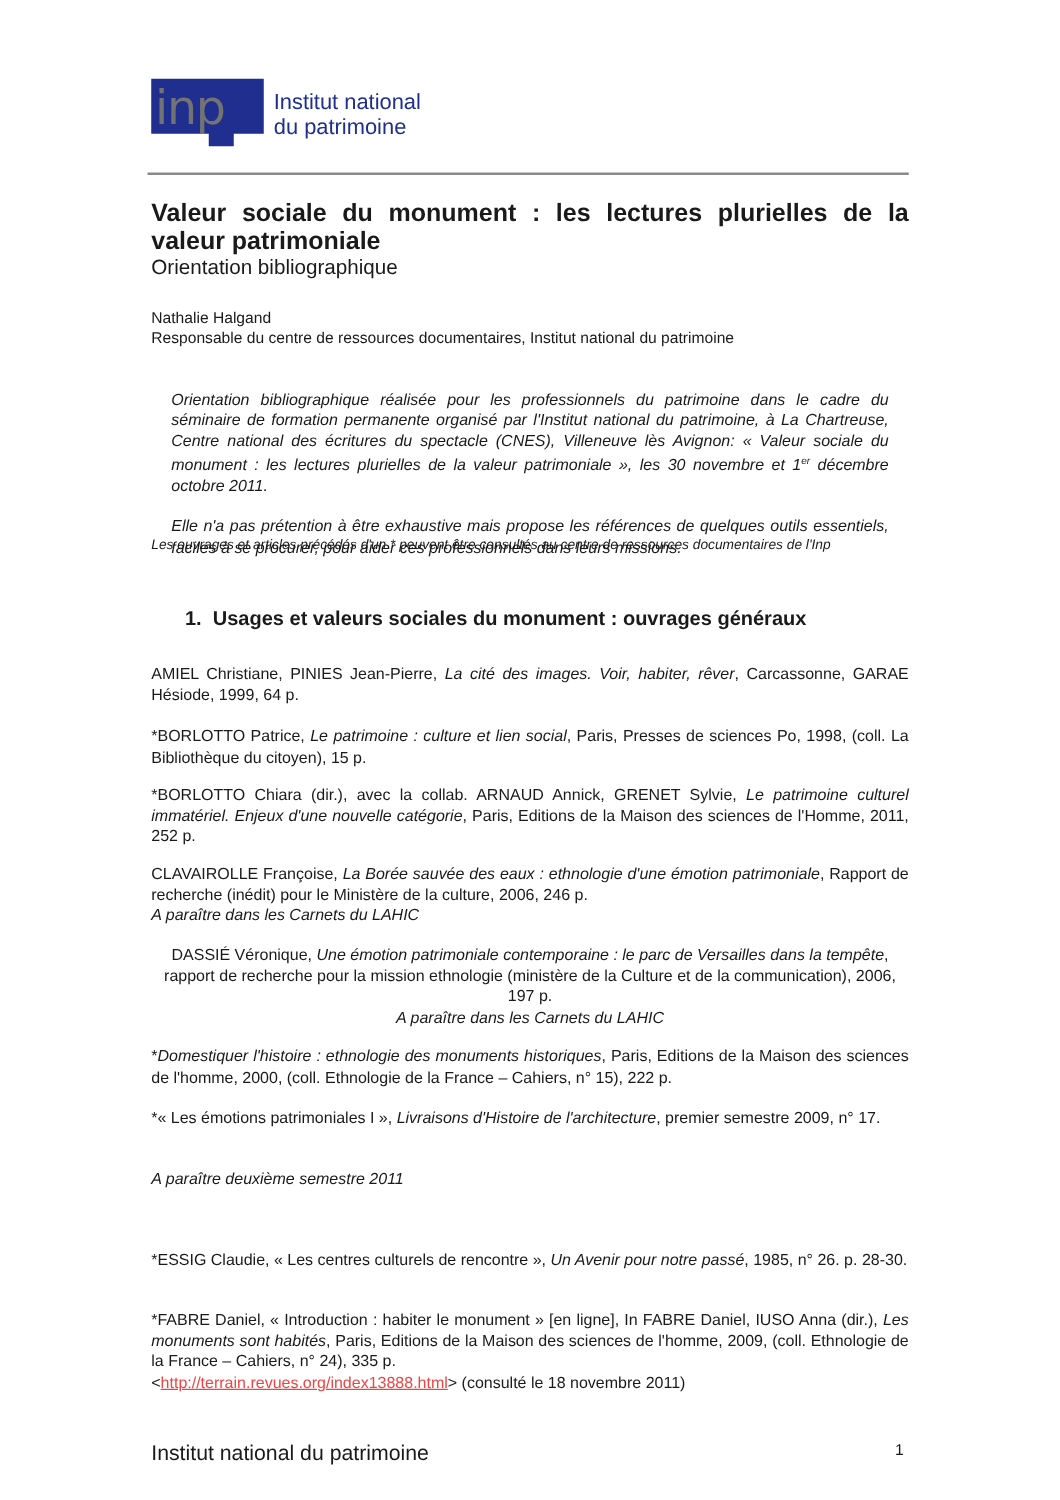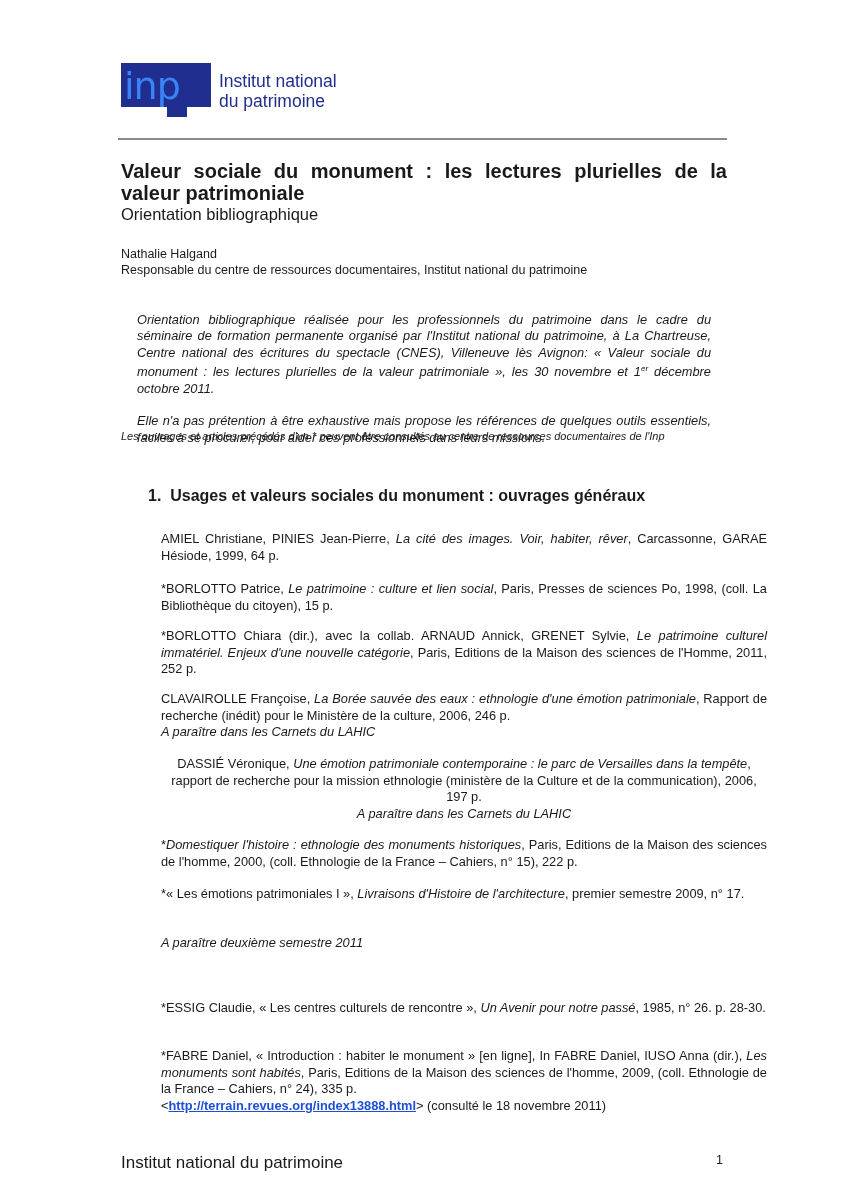--- a/index.html
+++ b/index.html
@@ -1,38 +1,38 @@
 <!DOCTYPE html>
 <html><head>
 <meta charset="utf-8">
 <style>
   html, body { margin:0; padding:0; background:#ffffff; }
   body { width:848px; height:1200px; position:relative; overflow:hidden;
          font-family:"Liberation Sans", sans-serif; color:#1a1a1a; }
   .logo { position:absolute; left:121px; top:63px; height:58px; width:260px; }
   .logo-box { position:absolute; left:0; top:0; width:90px; height:44px; background:#1f2e8f; }
   .logo-box-tail { position:absolute; left:46px; top:40px; width:20px; height:14px; background:#1f2e8f; }
-  .logo-mark { position:absolute; left:3px; top:4px; color:#3b82f6; font-size:38px; line-height:38px;
+  .logo-mark { position:absolute; left:3px; top:4px; color:#737373; font-size:38px; line-height:38px;
                font-family:"DejaVu Sans", sans-serif; letter-spacing:-1px; }
   .logo-text { position:absolute; left:98px; top:8px; color:#1f2e8f; font-size:17.5px; line-height:20px; }
   .rule { position:absolute; left:118px; top:138px; width:609px; height:2px; background:#8a8a8a; }
   .title { position:absolute; left:121px; top:160px; width:606px; font-weight:bold; font-size:20px; line-height:22px;
            text-align:justify; text-align-last:left; }
   .subtitle { position:absolute; left:121px; top:205px; font-weight:normal; font-size:16.5px; }
   .author { position:absolute; left:121px; top:246px; font-size:12.5px; line-height:16px; }
   .intro { position:absolute; left:121px; top:296px; width:606px; font-style:italic; font-size:12.8px; line-height:16.4px;
            text-align:justify; }
   .intro p { margin:16px; }
   .intro p.last { text-align-last:left; }
   .note { position:absolute; left:121px; top:430px; font-style:italic; font-size:11px; white-space:nowrap; }
   .section { position:absolute; left:148px; top:487px; font-weight:bold; font-size:16px; }
-  .entry { position:absolute; left:121px; width:606px; font-size:12.8px; line-height:16.6px; text-align:justify;margin-left:40px; }
+  .entry { position:absolute; left:121px; width:606px; font-size:12.8px; line-height:16.6px; text-align:justify; }
   .entry .last { text-align-last:left; }
   .entry i { font-style:italic; }
-  .entry a { color:#1d4ed8; text-decoration:underline;font-weight:bold; }
+  .entry a { color:#ef4444; text-decoration:underline; }
   .footer-left { position:absolute; left:121px; top:1153px; font-size:17px; }
   .footer-right { position:absolute; left:716px; top:1153px; font-size:12.5px; }
 </style>
 </head>
 <body>
 
 <div class="logo">
   <div class="logo-box"></div>
   <div class="logo-box-tail"></div>
   <span class="logo-mark">inp</span>

